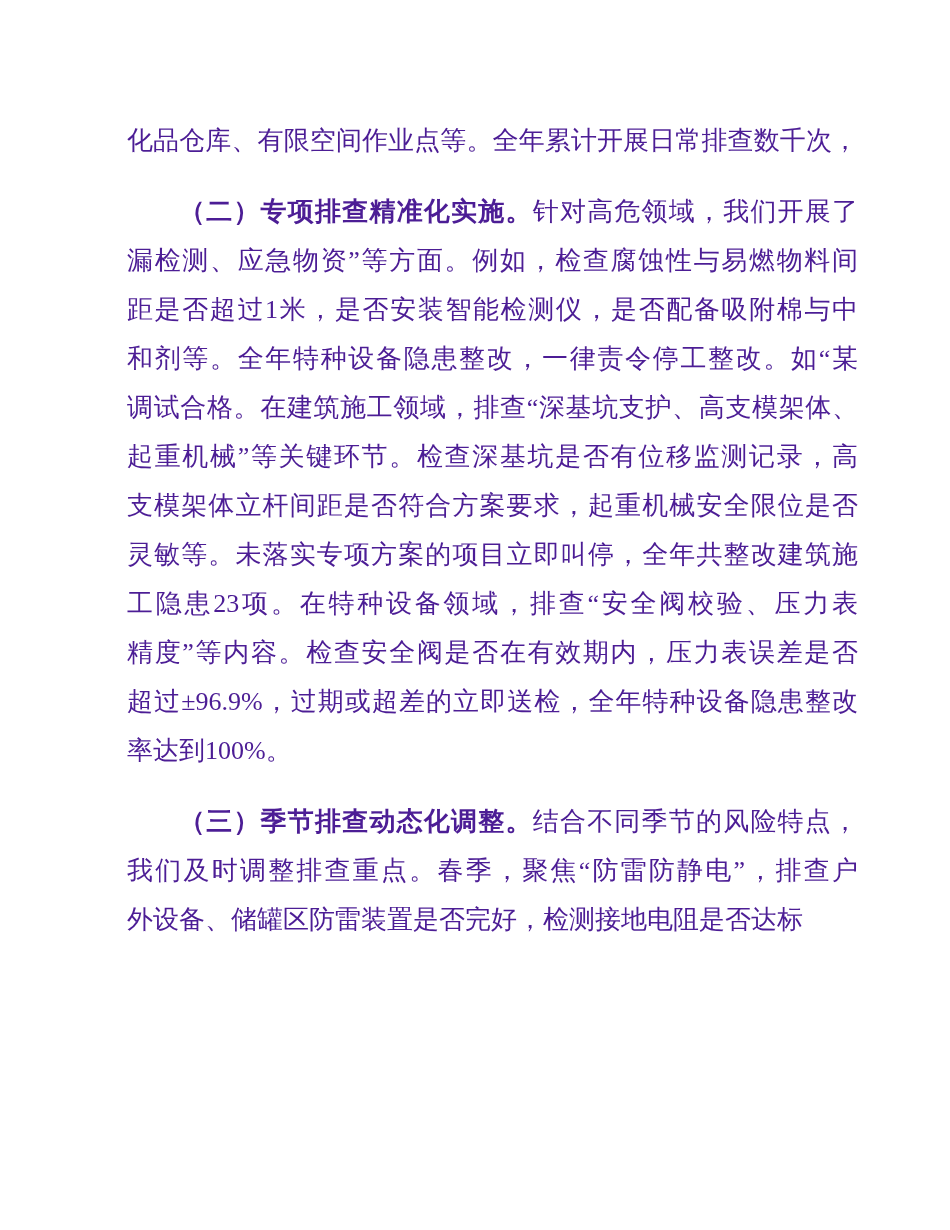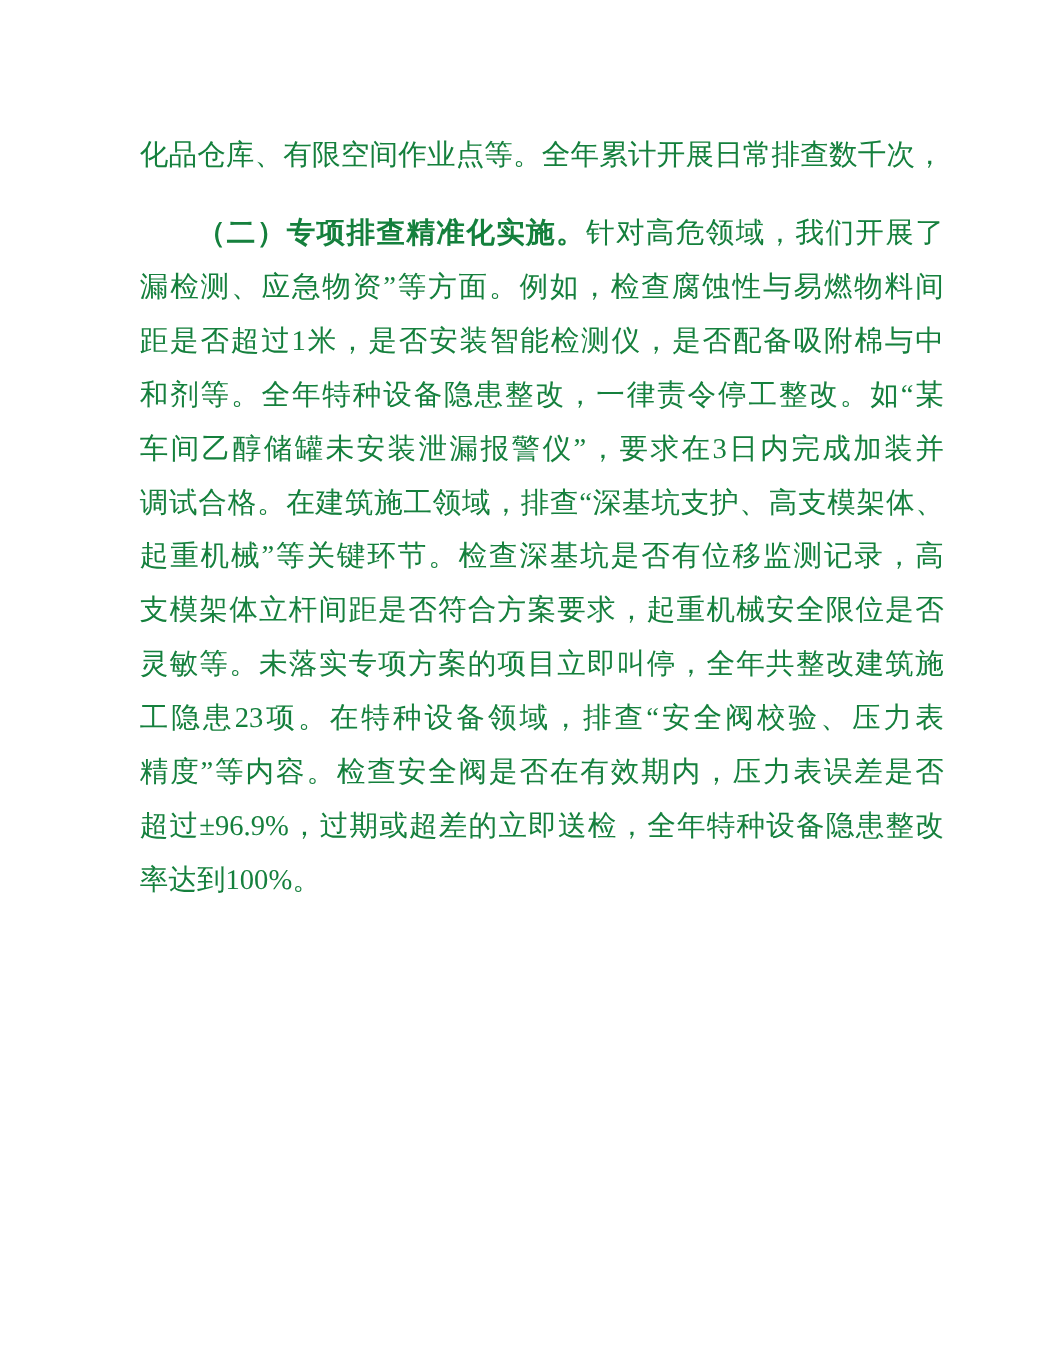--- a/index.html
+++ b/index.html
@@ -8,21 +8,21 @@
     background: #ffffff;
   }
   .page {
     position: relative;
     width: 950px;
     height: 1230px;
     box-sizing: border-box;
     background: #ffffff;
     padding: 116px 92px 0 127px;
     font-family: "Liberation Serif", serif;
-    color: #15803d;
+    color: #4c1d95;
     overflow: hidden;
   }
   .para { margin: 0; }
   .para + .para { margin-top: 22px; }
   .line {
     height: 49px;
     line-height: 49px;
     font-size: 26px;
     white-space: nowrap;
     letter-spacing: 0;
@@ -45,25 +45,29 @@
 
   <div class="para">
     <div class="line j">化品仓库、有限空间作业点等。全年累计开展日常排查数千次，</div>
   </div>
 
   <div class="para">
     <div class="line j indent"><span class="hd">（二）专项排查精准化实施。</span><span>针对高危领域，我们开展了</span></div>
     <div class="line j">漏检测、应急物资”等方面。例如，检查腐蚀性与易燃物料间</div>
     <div class="line j">距是否超过1米，是否安装智能检测仪，是否配备吸附棉与中</div>
     <div class="line j">和剂等。全年特种设备隐患整改，一律责令停工整改。如“某</div>
-    <div class="line j">车间乙醇储罐未安装泄漏报警仪”，要求在3日内完成加装并</div>
     <div class="line j">调试合格。在建筑施工领域，排查“深基坑支护、高支模架体、</div>
     <div class="line j">起重机械”等关键环节。检查深基坑是否有位移监测记录，高</div>
     <div class="line j">支模架体立杆间距是否符合方案要求，起重机械安全限位是否</div>
     <div class="line j">灵敏等。未落实专项方案的项目立即叫停，全年共整改建筑施</div>
     <div class="line j">工隐患23项。在特种设备领域，排查“安全阀校验、压力表</div>
     <div class="line j">精度”等内容。检查安全阀是否在有效期内，压力表误差是否</div>
     <div class="line j">超过±96.9%，过期或超差的立即送检，全年特种设备隐患整改</div>
     <div class="line">率达到100%。</div>
   </div>
 
+  <div class="para">
+    <div class="line j indent"><span class="hd">（三）季节排查动态化调整。</span><span>结合不同季节的风险特点，</span></div>
+    <div class="line j">我们及时调整排查重点。春季，聚焦“防雷防静电”，排查户</div>
+    <div class="line">外设备、储罐区防雷装置是否完好，检测接地电阻是否达标</div>
+  </div>
 
 </div>
 
 </body></html>

